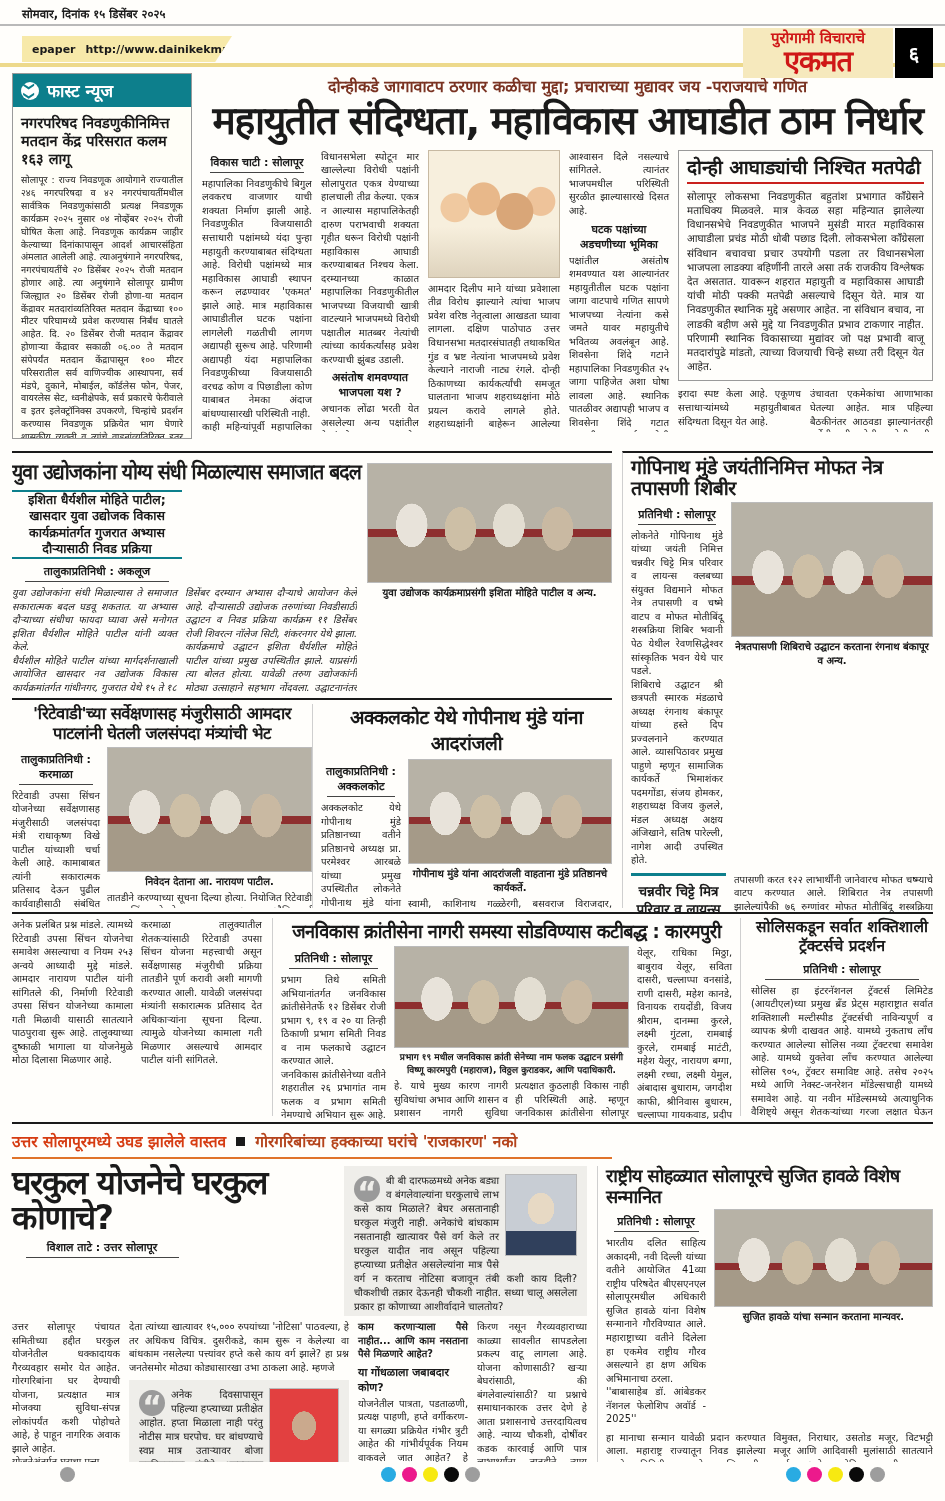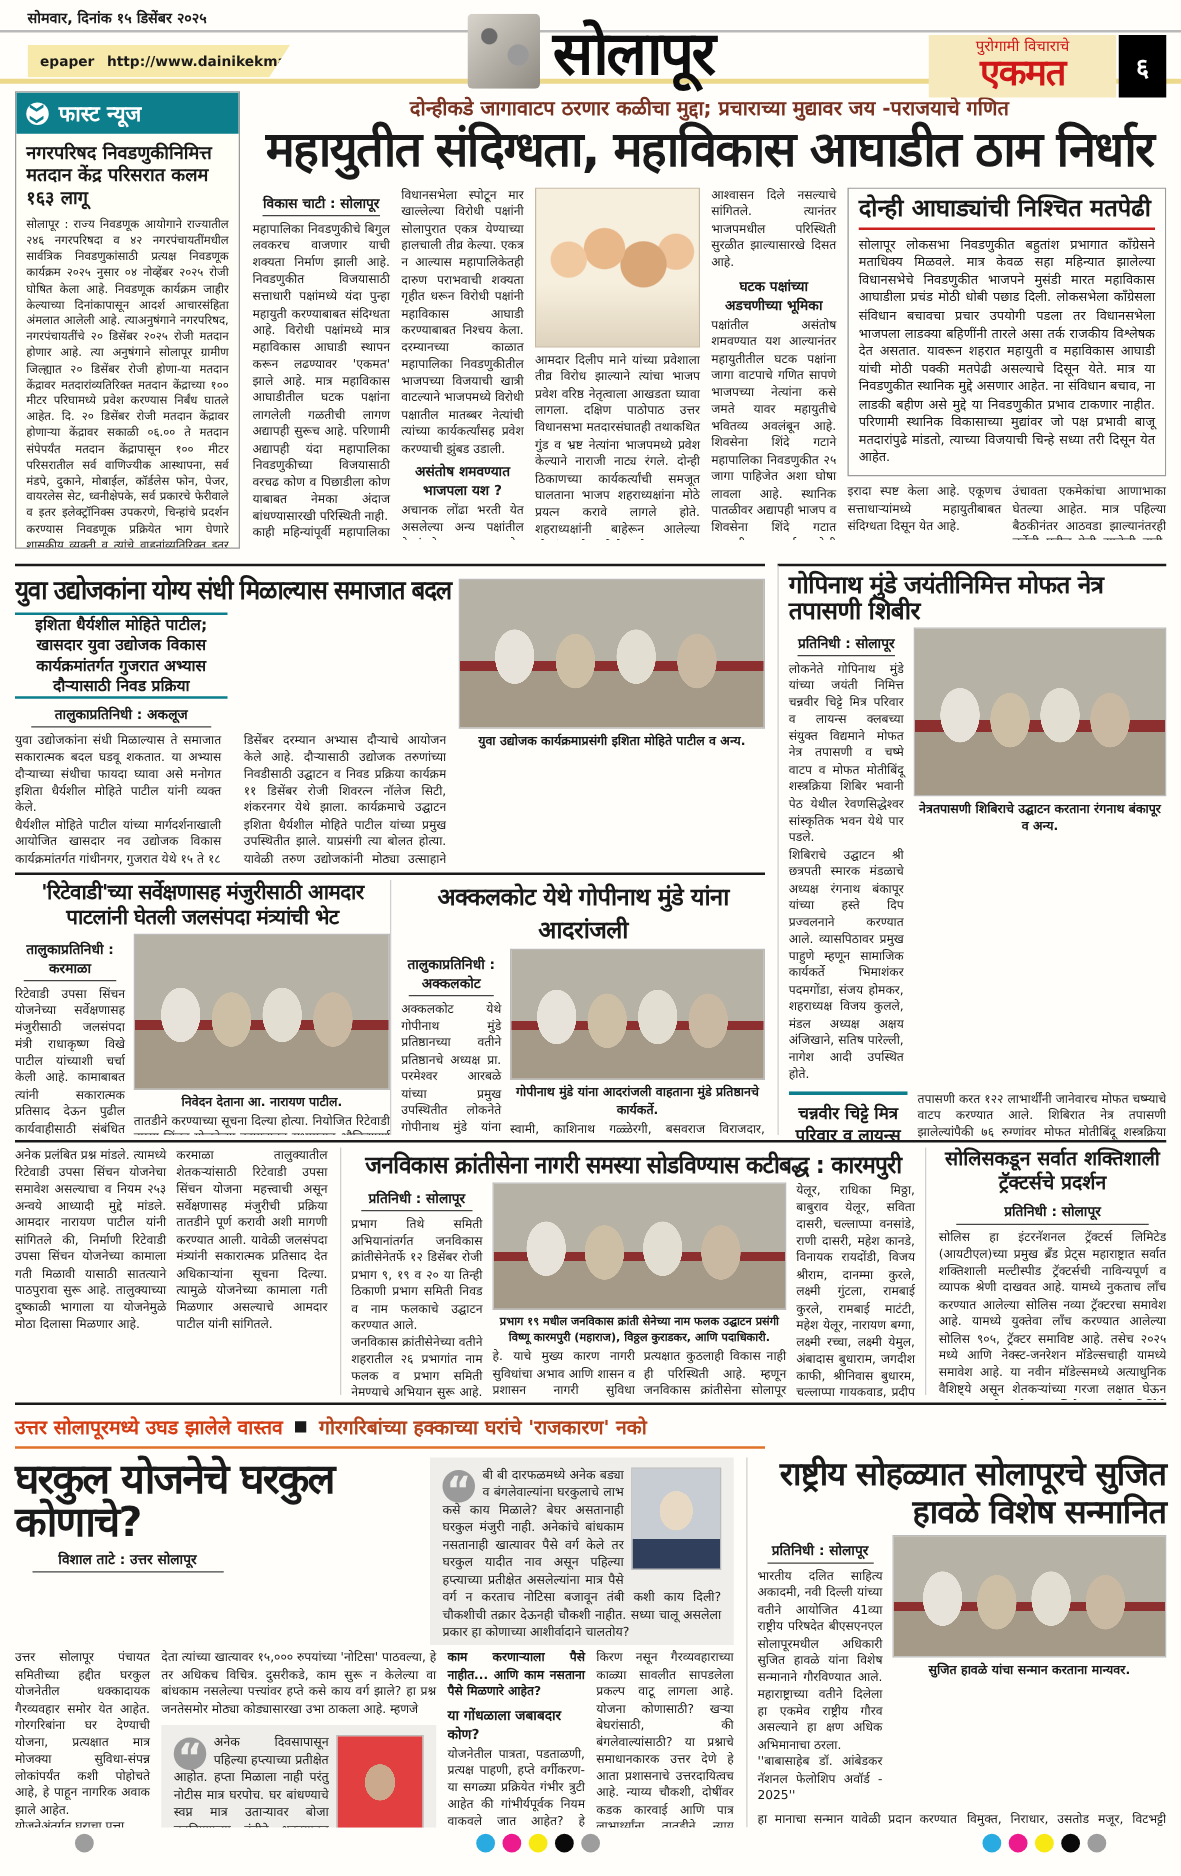--- a/index.html
+++ b/index.html
@@ -15,21 +15,21 @@
       clip-path:polygon(0 0,100% 0,92% 100%,0 100%);}
   .epaper-dot{width:11px;height:11px;border-radius:50%;background:#e03a12;display:inline-block;}
   .masthead{position:absolute;left:0;right:0;top:8px;display:flex;justify-content:center;align-items:center;gap:10px;}
   .mast-logo{width:58px;height:60px;background:
       radial-gradient(circle at 30% 30%,#6b6b6b 6px,transparent 7px),
       radial-gradient(circle at 70% 55%,#9a9a9a 8px,transparent 9px),
       linear-gradient(135deg,#d8d4cc,#8f8b82);border-radius:4px;}
   .mast-title{font-size:48px;font-weight:800;letter-spacing:-2px;color:#0d0d0d;}
   .brand-box{position:absolute;right:52px;top:28px;width:150px;height:50px;background:#f6e9bd;
       text-align:center;padding-top:3px;}
-  .brand-tagline{color:#cf1717;font-size:12px;font-weight:400;line-height:1;}
+  .brand-tagline{color:#cf1717;font-size:15px;font-weight:700;line-height:1;}
   .brand-name{color:#cf1717;font-size:29px;font-weight:800;line-height:1.05;letter-spacing:-1px;}
   .pageno-box{position:absolute;right:12px;top:28px;width:38px;height:50px;background:#000;color:#fff;
       display:flex;align-items:center;justify-content:center;font-size:20px;font-weight:700;}
   
   .body-text{font-size:9.8px;line-height:1.38;text-align:justify;white-space:pre-line;}
   .byline{font-size:11px;font-weight:700;text-align:center;margin:4px 0;}
   .byline:after{content:"";display:block;width:85%;margin:3px auto 0;border-bottom:1px solid #444;}
   .subhead{font-size:11px;font-weight:700;text-align:center;margin:3px 0;}
   .caption{font-size:10px;font-weight:700;text-align:center;margin-top:2px;}
   .photo{background:
@@ -69,21 +69,21 @@
   .lead-bottom{display:flex;gap:9px;}
   .lead-bottom>div{flex:1;min-width:0;}
   
   .mid-wrap{display:flex;gap:10px;padding:4px 12px;height:465px;overflow:hidden;}
   .mid-left{width:600px;flex:none;display:flex;flex-direction:column;}
   .row2group{height:243px;display:flex;gap:10px;border-top:2px solid #1a1a1a;padding-top:4px;overflow:hidden;}
   .yuva{width:345px;flex:none;}
   .yuva-headline{font-size:21px;font-weight:800;letter-spacing:-1px;white-space:nowrap;transform:scaleX(.92);transform-origin:left;}
   .yuva-subbox{border-top:2px solid #0d7f8c;border-bottom:2px solid #0d7f8c;width:170px;
       font-size:12.5px;font-weight:800;text-align:center;padding:0 2px;margin:5px 0 3px;line-height:1.3;}
-  .yuva-cols{display:flex;gap:18px;height:150px;overflow:hidden;}
+  .yuva-cols{display:flex;gap:8px;height:150px;overflow:hidden;font-style:italic;}
   .photo-block{flex:1;min-width:0;padding-top:6px;}
   .netra{flex:1;min-width:0;border-left:1px solid #cfcfcf;padding-left:8px;border-top:2px solid #1a1a1a;padding-top:4px;}
   .netra-headline{font-size:19.5px;font-weight:800;letter-spacing:-.5px;line-height:1.1;}
   .netra-top{display:flex;gap:8px;margin-top:2px;}
   .netra-c1{width:92px;flex:none;}
   .netra-lower{display:flex;gap:8px;margin-top:6px;height:112px;overflow:hidden;}
   .pullquote{width:95px;flex:none;border-top:3px solid #0d7f8c;border-bottom:3px solid #0d7f8c;
       font-size:13.5px;font-weight:800;text-align:center;padding:6px 1px;line-height:1.35;height:fit-content;}
   .row3group{flex:1;display:flex;border-top:2px solid #1a1a1a;margin-top:4px;padding-top:4px;overflow:hidden;}
   .ritewadi{width:300px;flex:none;}
@@ -123,21 +123,21 @@
       linear-gradient(180deg,#c8cdd4 0 70%,#30405c 70% 100%);}
   .gh-cols{display:flex;gap:9px;margin-top:4px;height:228px;overflow:hidden;}
   .gh-c1{width:108px;flex:none;}
   .gh-c2{width:220px;flex:none;}
   .gh-c3{flex:1;min-width:0;}
   .quote1{margin-top:6px;border-bottom:3px solid #2f8fae;height:150px;overflow:hidden;}
   .q1-photo{float:right;width:70px;height:84px;margin:0 0 4px 6px;border:1px solid #bbb;background:
       radial-gradient(ellipse 20px 24px at 50% 45%,#caa98d 0 60%,transparent 61%),
       linear-gradient(180deg,#e24040 0 100%);}
   .sujit{flex:1;min-width:0;border-left:1px solid #cfcfcf;padding-left:8px;}
-  .sj-headline{font-size:26px;font-weight:800;letter-spacing:-.6px;line-height:1.15;text-align:right;}
+  .sj-headline{font-size:18px;font-weight:800;letter-spacing:-.6px;line-height:1.15;text-align:left;}
   .sj-top{display:flex;gap:8px;margin-top:2px;}
   .sj-c1{width:100px;flex:none;}
   .sj-lower{margin-top:5px;height:100px;overflow:hidden;}
   
   .dots-row{height:24px;display:flex;align-items:center;justify-content:space-between;padding:0 60px;}
   .dotgrp{display:flex;gap:6px;}
   .dot{width:15px;height:15px;border-radius:50%;}
   .cyan{background:#29abe2}.magenta{background:#ec1a8c}.yellow{background:#f7e911}.black{background:#0a0a0a}.gray{background:#9d9d9d}
 </style>
 </head>
@@ -145,24 +145,20 @@
 
 <div class="page">
 
   <div class="header">
     <div class="hdr-rule"></div>
     <div class="dateline">सोमवार, दिनांक १५ डिसेंबर २०२५</div>
     <div class="epaper-ribbon">
       <span>epaper</span>
       <span class="epaper-dot"></span>
       <span>http://www.dainikekmat.com</span>
-    </div>
-    <div class="masthead">
-      <div class="mast-logo"></div>
-      <div class="mast-title">सोलापूर</div>
     </div>
     <div class="brand-box">
       <div class="brand-tagline">पुरोगामी विचाराचे</div>
       <div class="brand-name">एकमत</div>
     </div>
     <div class="pageno-box">६</div>
   </div>
 
   <div class="row1">
     <div class="fastnews">

